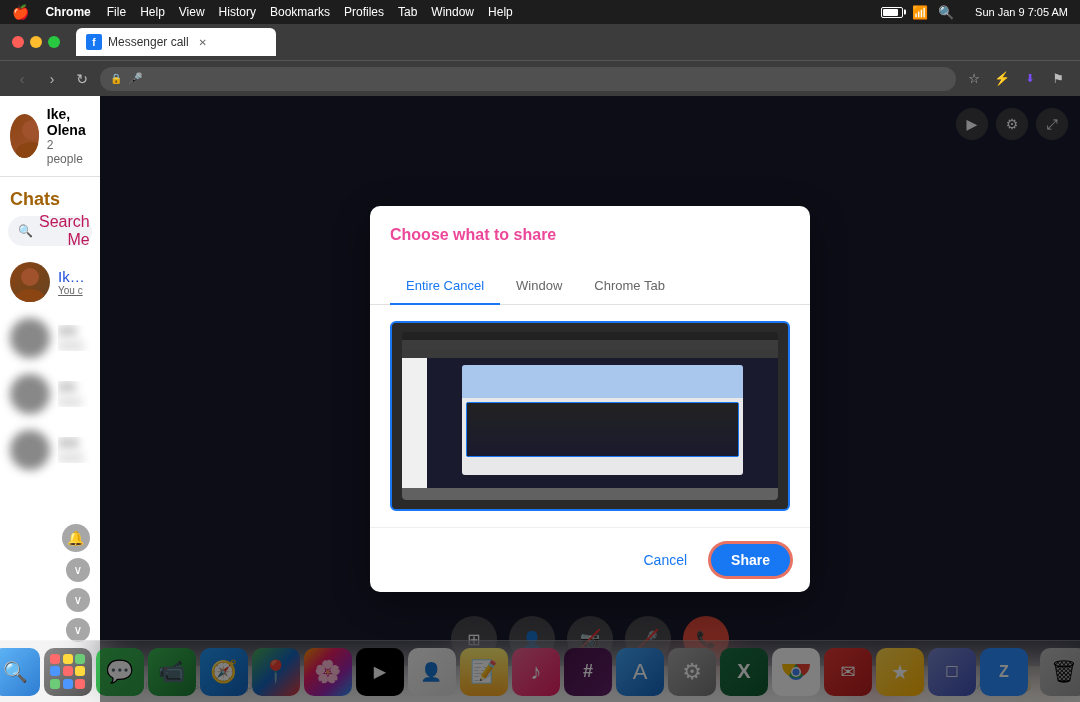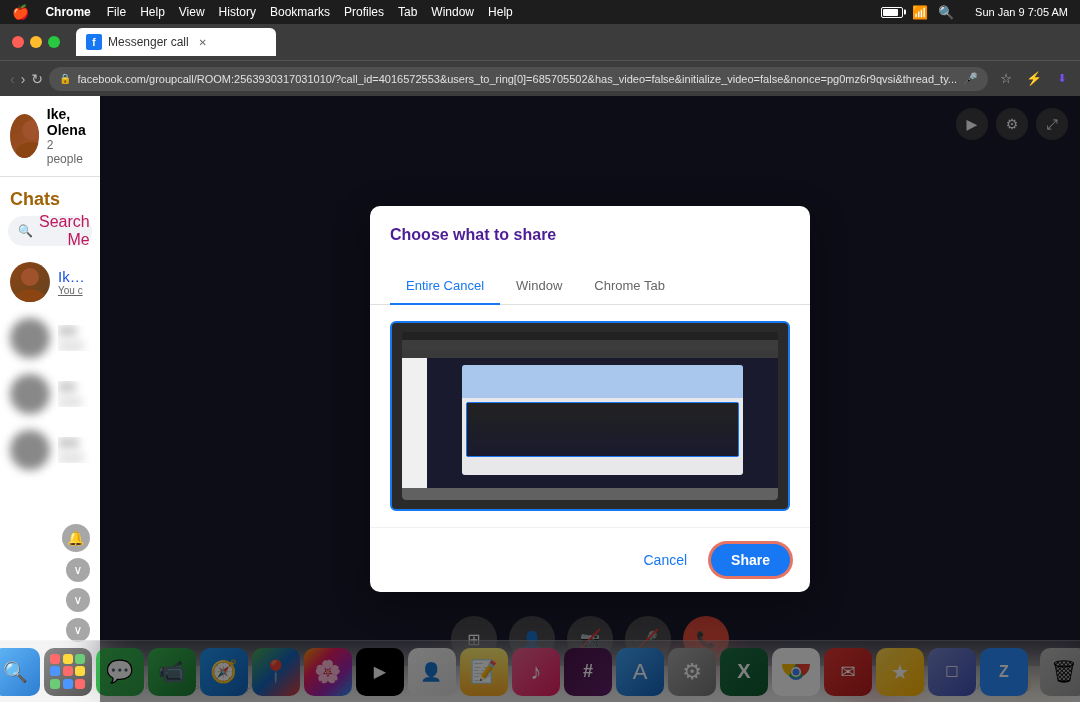--- a/index.html
+++ b/index.html
@@ -402,21 +402,21 @@
       box-shadow: 0 10px 40px rgba(0,0,0,0.4);
       overflow: hidden;
     }
 
     .dialog-header {
       padding: 20px 20px 8px;
     }
     .dialog-title {
       font-size: 16px;
       font-weight: 700;
-      color: #4c1d95;
+      color: #ec4899;
       margin-bottom: 4px;
     }
     .dialog-subtitle {
       font-size: 12px;
       color: #666;
     }
 
     .dialog-tabs {
       display: flex;
       border-bottom: 1px solid #e0e0e0;
@@ -669,21 +669,20 @@
       <span class="tab-close">✕</span>
     </div>
   </div>
 
   <div class="chrome-toolbar">
     <div class="nav-btn disabled">‹</div>
     <div class="nav-btn">›</div>
     <div class="nav-btn">↻</div>
     <div class="address-bar">
       <span class="lock-icon">🔒</span>
-      <span class="address-text">facebook.com/groupcall/ROOM:2563930317031010/?call_id=4016572553&amp;users_to_ring[0]=685705502&amp;has_video=false&amp;initialize_video=false&amp;nonce=pg0mz6r9qvsi&amp;thread_ty...</span>
       <span style="color:#4caf50;font-size:12px;">🎤</span>
     </div>
     <div class="toolbar-icons">
       <div class="toolbar-icon">☆</div>
       <div class="toolbar-icon">⚡</div>
       <div class="toolbar-icon" style="color:#7c4dff;font-size:11px;">⬇</div>
       <div class="toolbar-icon">⚑</div>
 
     </div>
 

